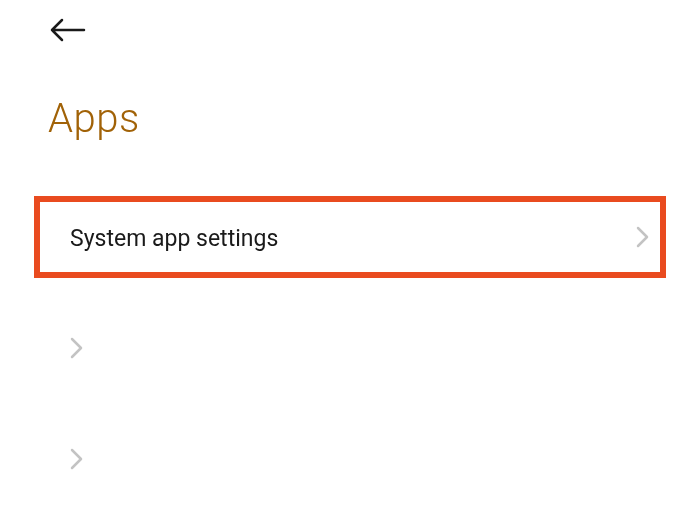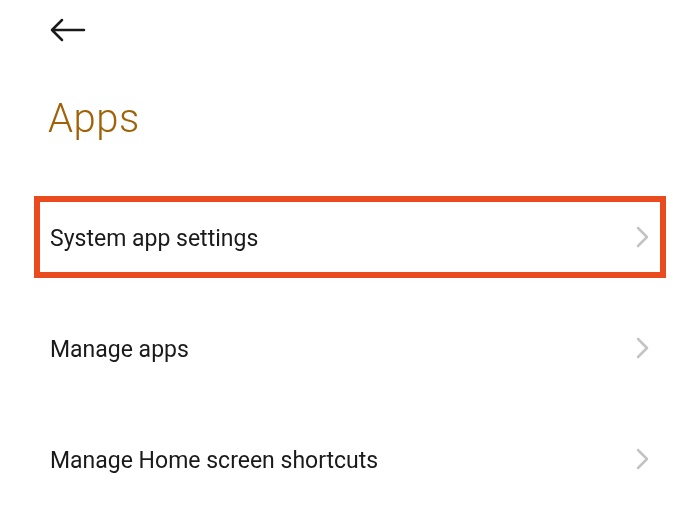--- a/index.html
+++ b/index.html
@@ -38,20 +38,21 @@
       left: 0;
       right: 0;
     }
     .settings-item {
       display: flex;
       align-items: center;
       justify-content: space-between;
       padding: 0 50px;
       height: 77px;
       cursor: pointer;
+      margin-left: 20px;
     }
     .settings-item-label {
       font-size: 23px;
       color: #1a1a1a;
       font-weight: 400;
     }
     .chevron {
       opacity: 0.5;
     }
     .highlight-box {
@@ -88,32 +89,30 @@
     <span class="chevron">
       <svg width="14" height="24" viewBox="0 0 14 24">
         <path d="M 2 3 L 11 12 L 2 21" stroke="#888888" stroke-width="2.5" fill="none" stroke-linecap="round" stroke-linejoin="round"></path>
       </svg>
     </span>
   </div>
 
   <div class="spacer"></div>
 
   <div class="settings-item">
-    <span class="settings-item-label">Manage apps</span>
     <span class="chevron">
       <svg width="14" height="24" viewBox="0 0 14 24">
         <path d="M 2 3 L 11 12 L 2 21" stroke="#888888" stroke-width="2.5" fill="none" stroke-linecap="round" stroke-linejoin="round"></path>
       </svg>
     </span>
   </div>
 
   <div class="spacer"></div>
 
   <div class="settings-item">
-    <span class="settings-item-label">Manage Home screen shortcuts</span>
     <span class="chevron">
       <svg width="14" height="24" viewBox="0 0 14 24">
         <path d="M 2 3 L 11 12 L 2 21" stroke="#888888" stroke-width="2.5" fill="none" stroke-linecap="round" stroke-linejoin="round"></path>
       </svg>
     </span>
   </div>
 
 </div>
 
 </body></html>

